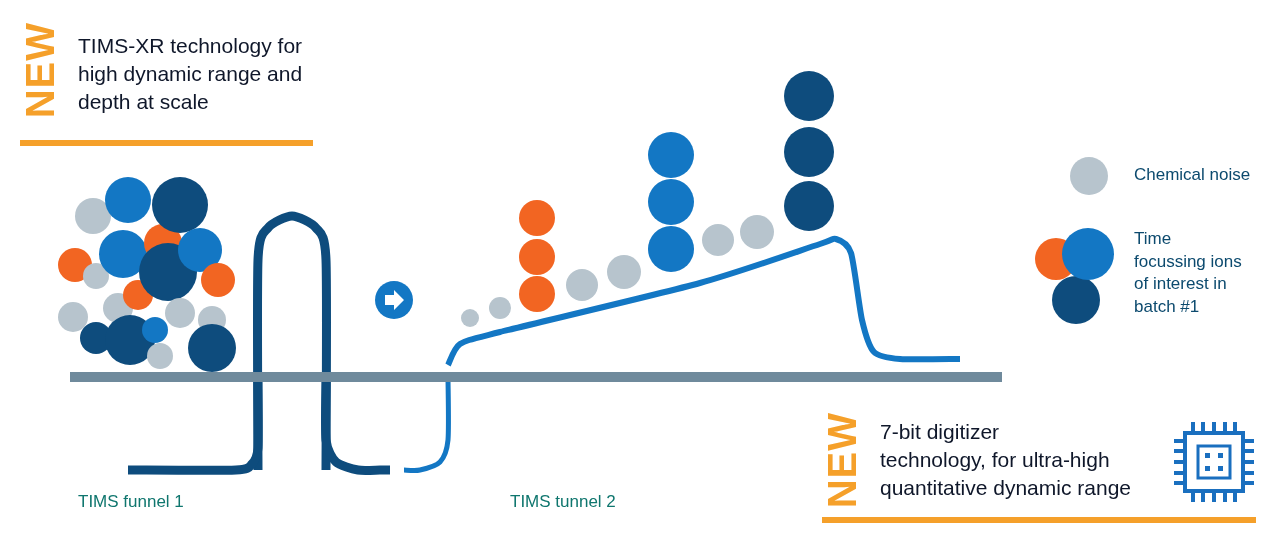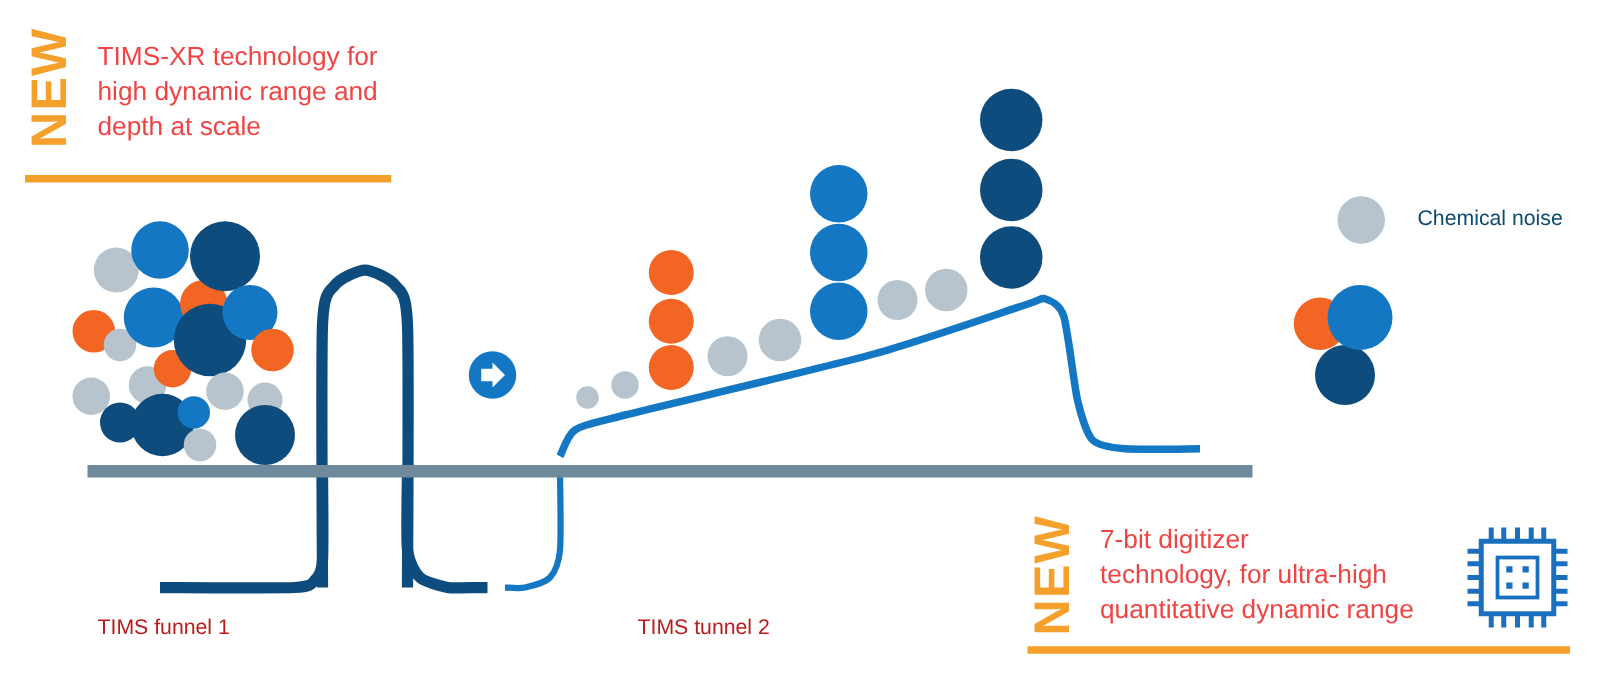--- a/index.html
+++ b/index.html
@@ -32,21 +32,21 @@
     line-height: 1;
     color: #f5a02a;
     writing-mode: vertical-rl;
     transform: rotate(180deg);
     white-space: nowrap;
     user-select: none;
   }
   .callout-text {
     font-size: 21px;
     line-height: 1.33;
-    color: #ef4444;
+    color: #0f172a;
     white-space: pre-line;
   }
   .accent-rule {
     position: absolute;
     height: 6px;
     background: #f5a02a;
   }
 
   
   #diagram {
@@ -63,21 +63,21 @@
     font-size: 17px;
     line-height: 1.33;
     color: #0c4a6e;
     white-space: pre-line;
   }
 
   
   .part-label {
     position: absolute;
     font-size: 17px;
-    color: #b91c1c;
+    color: #0f766e;
     white-space: nowrap;
   }
 
   
   .chip-icon {
     position: absolute;
   }
 </style>
 </head>
 <body>
@@ -207,17 +207,21 @@
     </g>
     <g fill="#1a6fbf">
       <rect x="37" y="37" width="5" height="5"></rect>
       <rect x="50" y="37" width="5" height="5"></rect>
       <rect x="37" y="50" width="5" height="5"></rect>
       <rect x="50" y="50" width="5" height="5"></rect>
     </g>
   </svg>
 
   <div class="legend-text" style="left:1134px; top:164px;">Chemical noise</div>
+  <div class="legend-text" style="left:1134px; top:228px;">Time
+focussing ions
+of interest in
+batch #1</div>
 
   <div class="part-label" style="left:78px; top:492px;">TIMS funnel 1</div>
   <div class="part-label" style="left:510px; top:492px;">TIMS tunnel 2</div>
 
 </div>
 
 </body></html>

